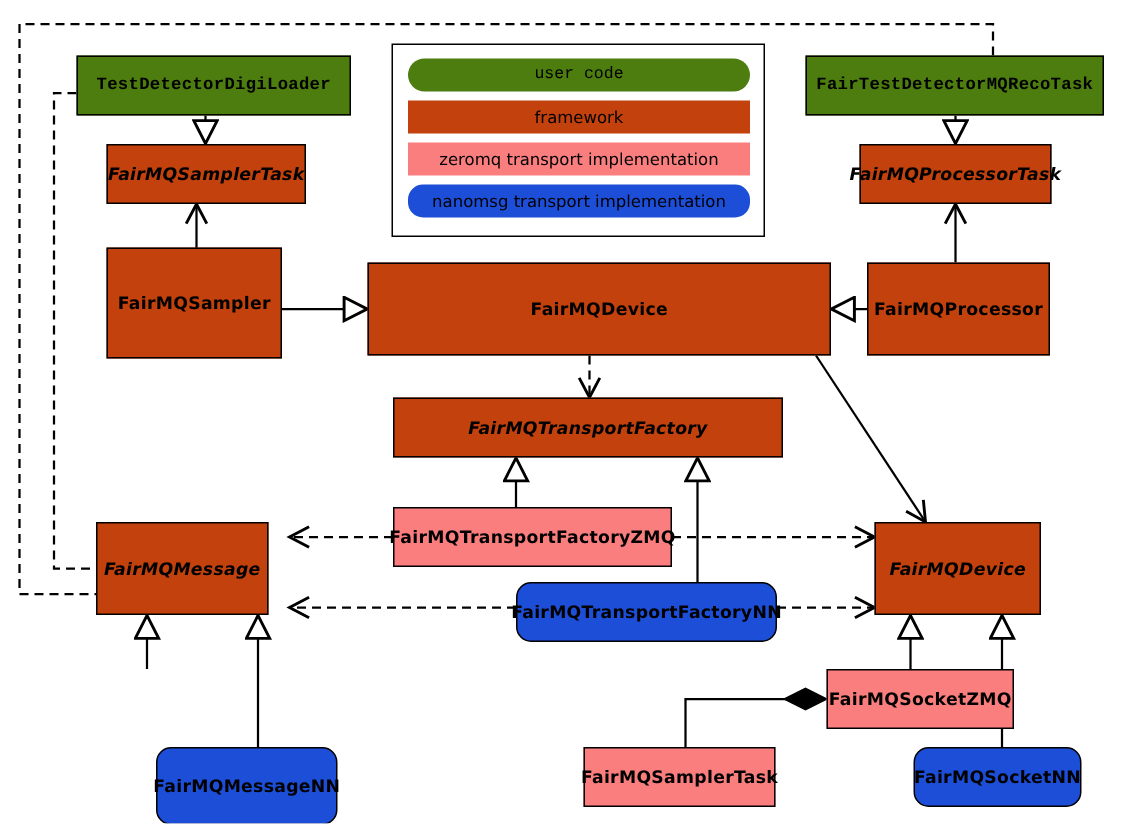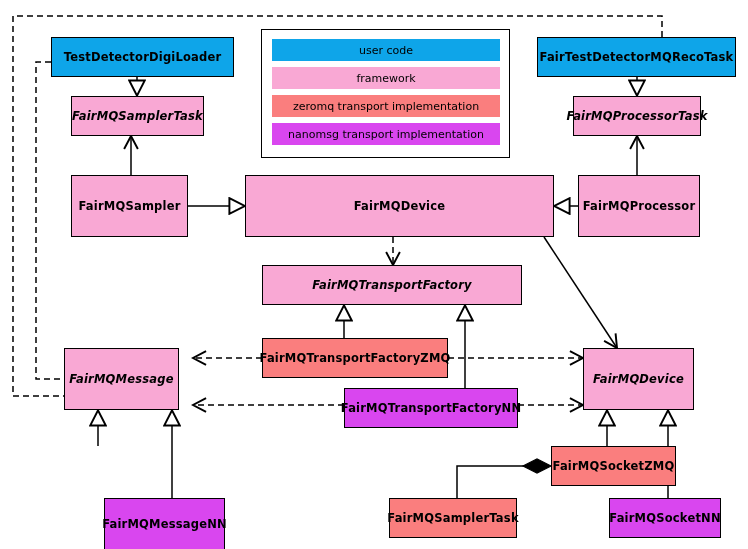--- a/index.html
+++ b/index.html
@@ -3,29 +3,29 @@
 <meta charset="utf-8">
 <style>
   html,body{margin:0;padding:0;background:#ffffff;}
   #stage{position:relative;width:748px;height:549px;background:#ffffff;
          font-family:"DejaVu Sans","Liberation Sans",sans-serif;overflow:hidden;}
   #wires{position:absolute;left:0;top:0;width:748px;height:549px;}
   .node{position:absolute;box-sizing:border-box;border:1.6px solid #000;
         display:flex;align-items:center;justify-content:center;text-align:center;
         font-size:11.5px;font-weight:bold;color:#000;letter-spacing:.2px;line-height:1.1;}
   .node.abstract{font-style:italic;}
-  .c-user{background:#0ea5e9;}
-  .c-fw{background:#f9a8d4;}
+  .c-user{background:#4d7c0f;font-family:Liberation Mono, monospace;}
+  .c-fw{background:#c2410c;}
   .c-zmq{background:#FA7E7E;}
-  .c-nn{background:#d946ef;}
+  .c-nn{background:#1d4ed8;border-radius:10px;}
   #legend{position:absolute;left:261px;top:29px;width:249px;height:129px;
           background:#ffffff;border:1.6px solid #000;box-sizing:border-box;}
   .lg{position:absolute;left:10px;width:228px;height:22px;display:flex;
       align-items:center;justify-content:center;font-size:11px;color:#000;}
-  #lg0{top:9px;} #lg1{top:37px;} #lg2{top:65px;} #lg3{top:93px;}
+  #lg0{top:9px;border-radius:11px;} #lg1{top:37px;} #lg2{top:65px;} #lg3{top:93px;}
 </style>
 </head>
 <body>
 
 <div id="stage">
 
   <svg id="wires" viewBox="0 0 748 549" xmlns="http://www.w3.org/2000/svg">
     <defs>
       <marker id="tri" viewBox="0 0 12 12" refX="11.2" refY="6" markerWidth="12" markerHeight="12" orient="auto-start-reverse">
         <path d="M0.8,0.8 L11,6 L0.8,11.2 Z" fill="#ffffff" stroke="#000" stroke-width="1.3"></path>
@@ -84,21 +84,21 @@
 
   <div id="legend">
     <div class="lg c-user" id="lg0">user code</div>
     <div class="lg c-fw" id="lg1">framework</div>
     <div class="lg c-zmq" id="lg2">zeromq transport implementation</div>
     <div class="lg c-nn" id="lg3">nanomsg transport implementation</div>
   </div>
 
   <div class="node c-user" style="left:51px;top:37px;width:183px;height:40px;">TestDetectorDigiLoader</div>
   <div class="node c-fw abstract" style="left:71px;top:96px;width:133px;height:40px;">FairMQSamplerTask</div>
-  <div class="node c-fw" style="left:71px;top:175px;width:117px;height:62px;">FairMQSampler</div>
+  <div class="node c-fw" style="left:71px;top:165px;width:117px;height:74px;">FairMQSampler</div>
   <div class="node c-fw" style="left:245px;top:175px;width:309px;height:62px;">FairMQDevice</div>
   <div class="node c-user" style="left:537px;top:37px;width:199px;height:40px;">FairTestDetectorMQRecoTask</div>
   <div class="node c-fw abstract" style="left:573px;top:96px;width:128px;height:40px;font-style:italic;">FairMQProcessorTask</div>
   <div class="node c-fw" style="left:578px;top:175px;width:122px;height:62px;">FairMQProcessor</div>
   <div class="node c-fw abstract" style="left:262px;top:265px;width:260px;height:40px;">FairMQTransportFactory</div>
   <div class="node c-zmq" style="left:262px;top:338px;width:186px;height:40px;">FairMQTransportFactoryZMQ</div>
   <div class="node c-nn" style="left:344px;top:388px;width:174px;height:40px;">FairMQTransportFactoryNN</div>
   <div class="node c-fw abstract" style="left:64px;top:348px;width:115px;height:62px;">FairMQMessage</div>
   <div class="node c-fw abstract" style="left:583px;top:348px;width:111px;height:62px;">FairMQDevice</div>
   <div class="node c-nn" style="left:104px;top:498px;width:121px;height:52px;">FairMQMessageNN</div>

